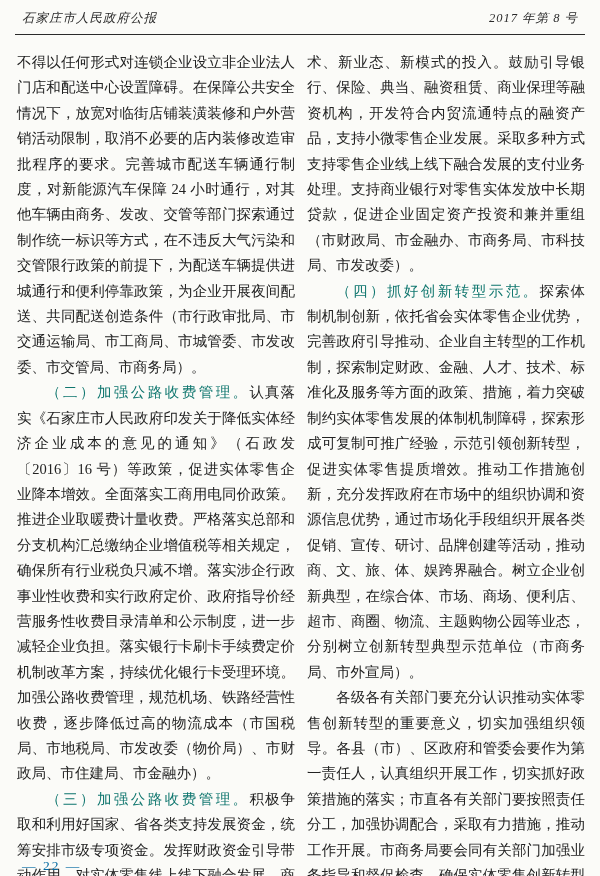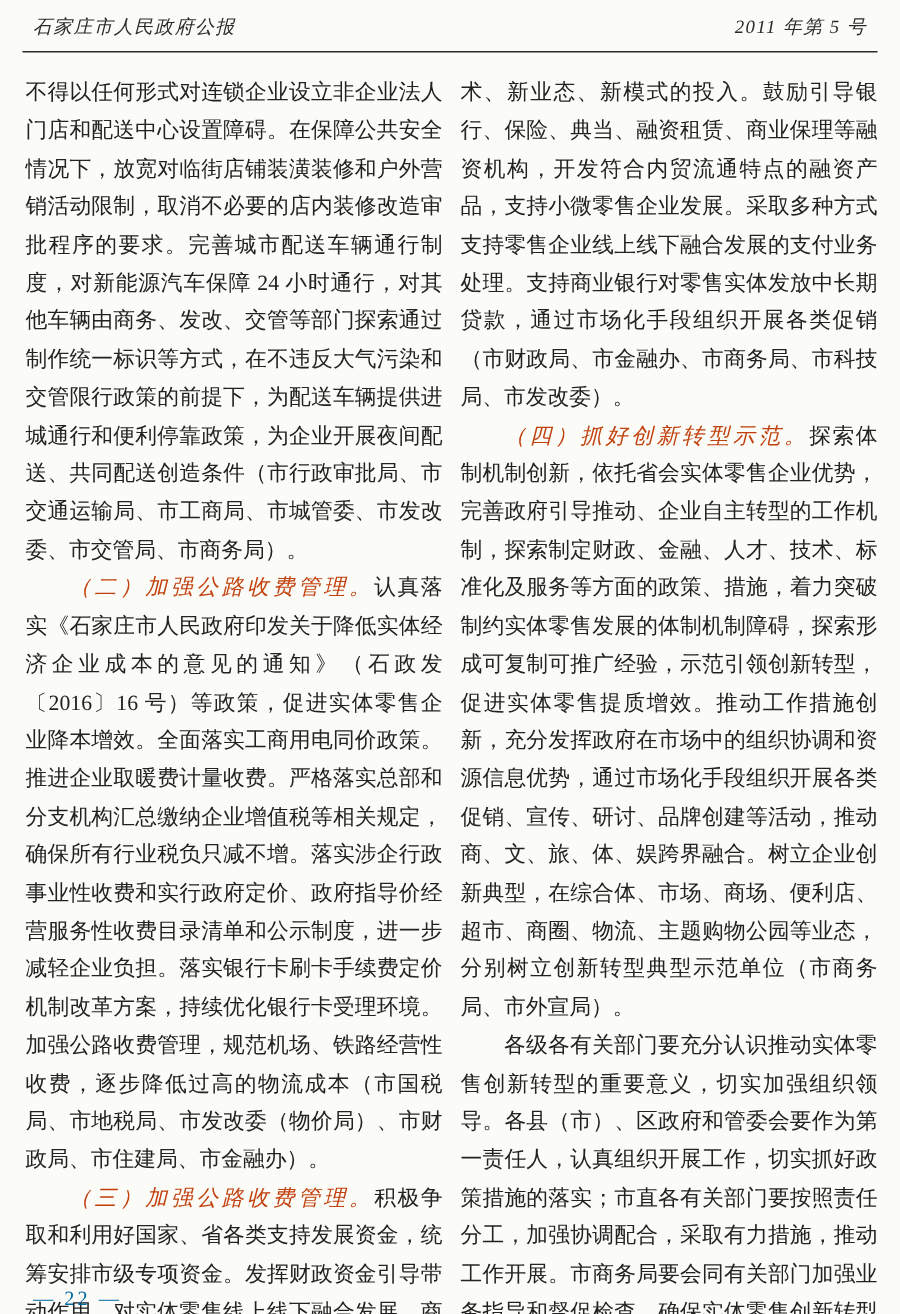--- a/index.html
+++ b/index.html
@@ -38,53 +38,52 @@
     width: 278px;
     font-size: 14.5px;
     line-height: 25.4px;
     text-align: justify;
     text-justify: inter-ideograph;
     color: #222;
   }
   .para { margin: 0; }
   .para.indent { text-indent: 2em; }
   .lead {
-    font-style: italic;
     letter-spacing: 1.5px;
-    color: #c2410c;
+    color: #0f766e;
   }
   .footer {
     position: absolute;
     left: 22px;
     bottom: 12px;
     font-size: 13.5px;
     letter-spacing: 2px;
     color: #0369a1;
   }
 </style>
 </head>
 <body>
 
 <div class="page">
 
   <div class="header">
     <span>石家庄市人民政府公报</span>
-    <span>2011 年第 5 号</span>
+    <span>2017 年第 8 号</span>
   </div>
 
   <div class="columns">
 
     <div class="column">
       <p class="para"><span>不得以任何形式对连锁企业设立非企业法人门店和配送中心设置障碍。在保障公共安全情况下，放宽对临街店铺装潢装修和户外营销活动限制，取消不必要的店内装修改造审批程序的要求。完善城市配送车辆通行制度，对新能源汽车保障 24 小时通行，对其他车辆由商务、发改、交管等部门探索通过制作统一标识等方式，在不违反大气污染和交管限行政策的前提下，为配送车辆提供进城通行和便利停靠政策，为企业开展夜间配送、共同配送创造条件（市行政审批局、市交通运输局、市工商局、市城管委、市发改委、市交管局、市商务局）。</span></p>
       <p class="para indent"><span class="lead">（二）加强公路收费管理。</span><span>认真落实《石家庄市人民政府印发关于降低实体经济企业成本的意见的通知》（石政发〔2016〕16 号）等政策，促进实体零售企业降本增效。全面落实工商用电同价政策。推进企业取暖费计量收费。严格落实总部和分支机构汇总缴纳企业增值税等相关规定，确保所有行业税负只减不增。落实涉企行政事业性收费和实行政府定价、政府指导价经营服务性收费目录清单和公示制度，进一步减轻企业负担。落实银行卡刷卡手续费定价机制改革方案，持续优化银行卡受理环境。加强公路收费管理，规范机场、铁路经营性收费，逐步降低过高的物流成本（市国税局、市地税局、市发改委（物价局）、市财政局、市住建局、市金融办）。</span></p>
       <p class="para indent"><span class="lead">（三）加强公路收费管理。</span><span>积极争取和利用好国家、省各类支持发展资金，统筹安排市级专项资金。发挥财政资金引导带动作用，对实体零售线上线下融合发展、商业模式和技术创新、信息化建设、智能化改造、标准化建设、人才培养、知识产权保护、拓展海外市场等予以支持。探索按市场化原则设立投资基金，引导社会资本加大对新技</span></p>
     </div>
 
     <div class="column">
-      <p class="para"><span>术、新业态、新模式的投入。鼓励引导银行、保险、典当、融资租赁、商业保理等融资机构，开发符合内贸流通特点的融资产品，支持小微零售企业发展。采取多种方式支持零售企业线上线下融合发展的支付业务处理。支持商业银行对零售实体发放中长期贷款，通过市场化手段组织开展各类促销（市财政局、市金融办、市商务局、市科技局、市发改委）。</span></p>
+      <p class="para"><span>术、新业态、新模式的投入。鼓励引导银行、保险、典当、融资租赁、商业保理等融资机构，开发符合内贸流通特点的融资产品，支持小微零售企业发展。采取多种方式支持零售企业线上线下融合发展的支付业务处理。支持商业银行对零售实体发放中长期贷款，促进企业固定资产投资和兼并重组（市财政局、市金融办、市商务局、市科技局、市发改委）。</span></p>
       <p class="para indent"><span class="lead">（四）抓好创新转型示范。</span><span>探索体制机制创新，依托省会实体零售企业优势，完善政府引导推动、企业自主转型的工作机制，探索制定财政、金融、人才、技术、标准化及服务等方面的政策、措施，着力突破制约实体零售发展的体制机制障碍，探索形成可复制可推广经验，示范引领创新转型，促进实体零售提质增效。推动工作措施创新，充分发挥政府在市场中的组织协调和资源信息优势，通过市场化手段组织开展各类促销、宣传、研讨、品牌创建等活动，推动商、文、旅、体、娱跨界融合。树立企业创新典型，在综合体、市场、商场、便利店、超市、商圈、物流、主题购物公园等业态，分别树立创新转型典型示范单位（市商务局、市外宣局）。</span></p>
       <p class="para indent"><span>各级各有关部门要充分认识推动实体零售创新转型的重要意义，切实加强组织领导。各县（市）、区政府和管委会要作为第一责任人，认真组织开展工作，切实抓好政策措施的落实；市直各有关部门要按照责任分工，加强协调配合，采取有力措施，推动工作开展。市商务局要会同有关部门加强业务指导和督促检查，确保实体零售创新转型取得成效。</span></p>
 
     </div>
 
   </div>
 
   <div class="footer">
     <span>— 22 —</span>
   </div>

